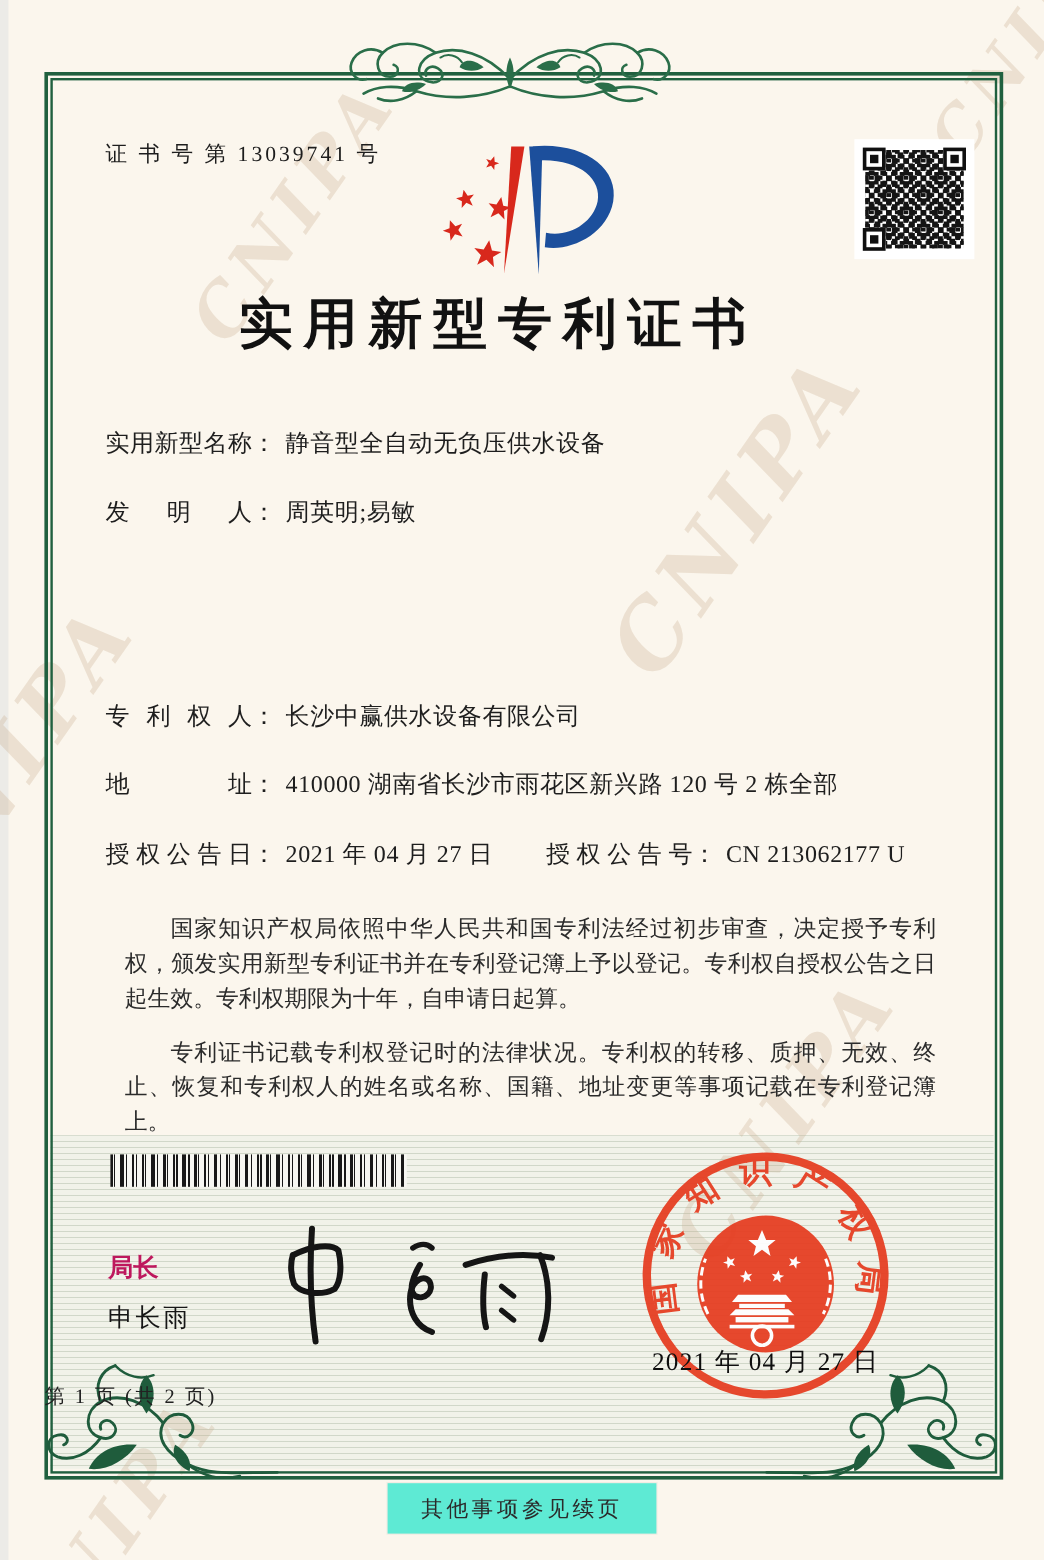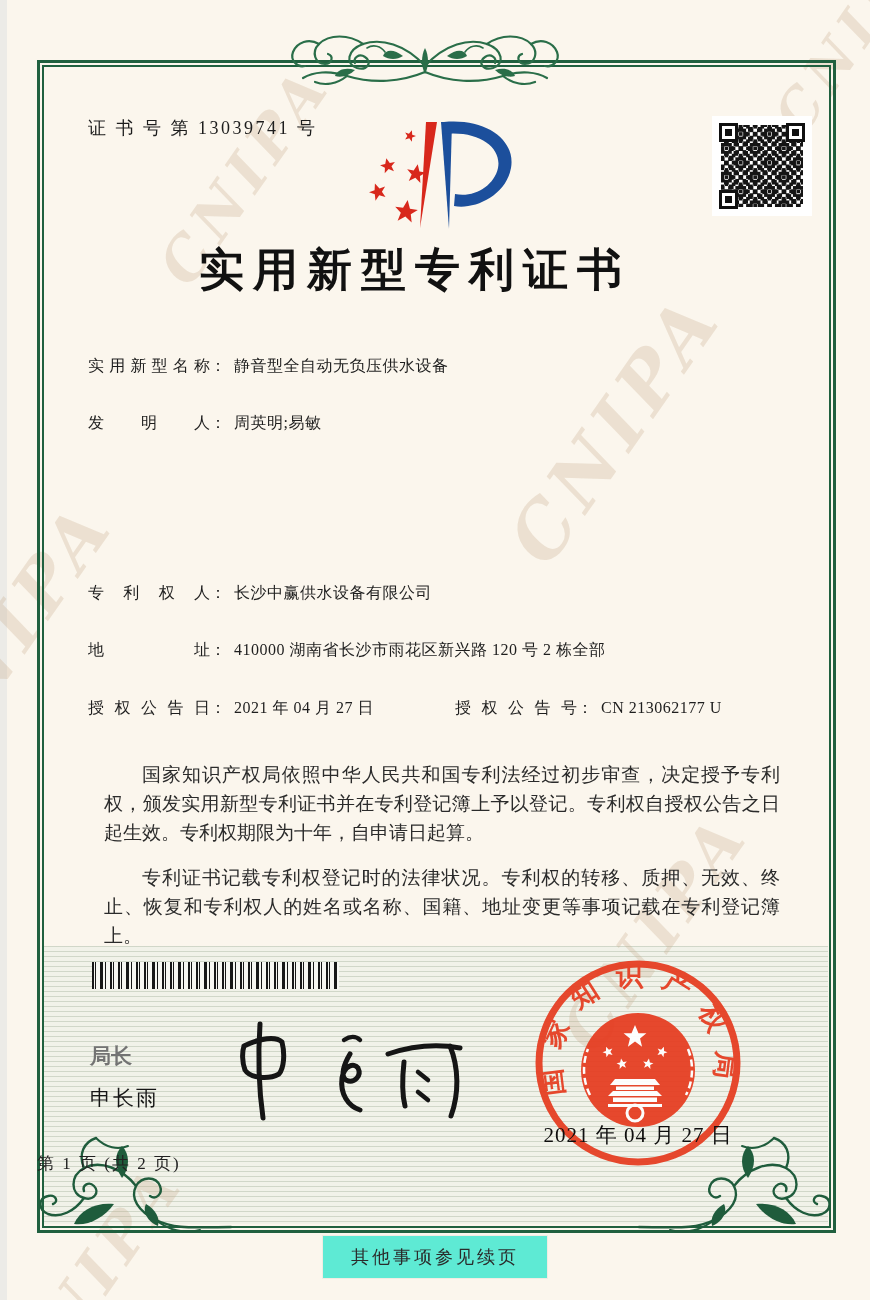--- a/index.html
+++ b/index.html
@@ -43,35 +43,35 @@
   .qr-inner{position:absolute;inset:9px;
     background:
       repeating-conic-gradient(#141414 0% 25%, rgba(0,0,0,0) 0% 50%) 0px 0px/7.2px 7.2px,
       repeating-conic-gradient(#141414 0% 25%, #ffffff 0% 50%) 3px 2px/9.6px 9.6px;}
   .finder{position:absolute;width:19px;height:19px;border:3px solid #101010;background:#fff;box-sizing:border-box;}
   .finder::after{content:"";position:absolute;inset:3px;background:#101010;}
   .finder-tl{left:7px;top:7px;} .finder-tr{right:7px;top:7px;} .finder-bl{left:7px;bottom:7px;}
   .title{position:absolute;left:37px;top:240px;width:756px;text-align:center;
     font-size:45px;font-weight:700;letter-spacing:9px;color:#111;}
   
-  .frow{position:absolute;left:88px;font-size:16px;color:#1e1e1e;white-space:nowrap;}
+  .frow{position:absolute;left:88px;font-size:20px;color:#1e1e1e;white-space:nowrap;}
   .flabel{display:inline-block;width:122px;text-align:justify;text-align-last:justify;}
   .fvalue{margin-left:8px;letter-spacing:0.5px;}
   .fcol2{position:absolute;left:367px;top:0;}
   .paras{position:absolute;left:88px;top:744px;width:708px;font-size:19px;line-height:29px;
     text-align:justify;color:#2b2b2b;}
   .paras p{margin:16px;text-indent:2em;}
   
   .barcode{position:absolute;left:92px;top:962px;width:247px;height:27px;
     background:repeating-linear-gradient(90deg,
       #181818 0 2px,#f7f7f2 2px 3px,#181818 3px 4px,#f7f7f2 4px 8px,
       #181818 8px 11px,#f7f7f2 11px 13px,#181818 13px 14px,#f7f7f2 14px 18px,
       #181818 18px 20px,#f7f7f2 20px 21px,#181818 21px 22px,#f7f7f2 22px 26px);}
   .director-title{position:absolute;left:90px;top:1042px;font-size:21px;font-weight:700;
-    font-family:"Liberation Sans","DejaVu Sans",sans-serif;color:#737373;}
+    font-family:"Liberation Sans","DejaVu Sans",sans-serif;color:#be185d;}
   .director-name{position:absolute;left:90px;top:1084px;font-size:21px;font-weight:400;
     font-family:"Liberation Sans","DejaVu Sans",sans-serif;color:#161616;letter-spacing:2px;}
   .sig{position:absolute;left:232px;top:1020px;}
   .seal{position:absolute;left:528px;top:953px;width:220px;height:220px;opacity:0.92;}
   .seal-date{position:absolute;left:538px;top:1121px;width:200px;text-align:center;
     font-size:21px;color:#0e0e0e;letter-spacing:1px;z-index:5;}
   .page-num{position:absolute;left:37px;top:1152px;width:781px;
     font-size:17px;letter-spacing:2px;color:#222;}
   .cont-note{position:absolute;left:435px;top:1236px;transform:translateX(-50%);
     background:#5eead4;padding:9px 28px;font-size:18px;letter-spacing:3px;color:#2b2b2b;

